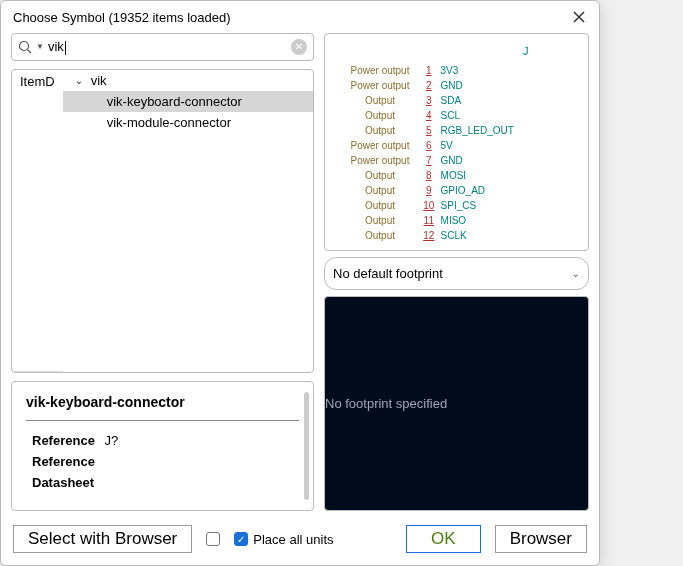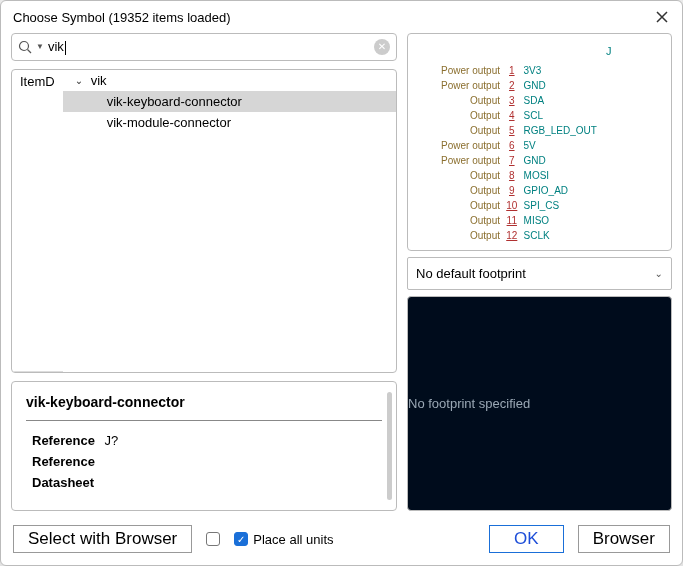--- a/index.html
+++ b/index.html
@@ -1,17 +1,17 @@
 <!DOCTYPE html>
 <html><head>
 <meta charset="utf-8">
 <style>
 * { box-sizing: border-box; margin: 0; padding: 0; font-family: -apple-system, "Segoe UI", Arial, sans-serif; }
 body { background: #f0f0f0; width: 683px; height: 566px; overflow: hidden; }
-.dialog { width: 683px; height: 566px; background: #fff; border: 1px solid #bbb; border-radius: 6px; display: flex; flex-direction: column; box-shadow: 0 4px 16px rgba(0,0,0,0.15); }
+.dialog { width: 600px; height: 566px; background: #fff; border: 1px solid #bbb; border-radius: 6px; display: flex; flex-direction: column; box-shadow: 0 4px 16px rgba(0,0,0,0.15); }
 .titlebar { display: flex; align-items: center; justify-content: space-between; padding: 8px 12px; font-size: 13px; }
 .close-btn { width: 16px; height: 16px; display: flex; align-items: center; justify-content: center; cursor: pointer; font-size: 14px; color: #333; }
 .content { flex: 1; display: flex; gap: 10px; padding: 0 10px 6px 10px; min-height: 0; }
 .left-col { flex: 1; display: flex; flex-direction: column; gap: 8px; min-width: 0; }
 .right-col { width: 265px; display: flex; flex-direction: column; gap: 6px; }
 .search-wrap { position: relative; border: 1px solid #bbb; border-radius: 4px; display: flex; align-items: center; padding: 3px 6px; }
 .search-ico { width: 14px; height: 14px; margin-right: 4px; }
 .search-chev { font-size: 8px; color: #555; margin-right: 4px; }
 .search-input { flex: 1; border: none; outline: none; font-size: 13px; padding: 2px 0; }
 .clear-ico { width: 16px; height: 16px; border-radius: 50%; background: #ccc; display: flex; align-items: center; justify-content: center; color: #fff; font-size: 10px; cursor: pointer; }
@@ -27,29 +27,29 @@
 .infobox { border: 1px solid #bbb; border-radius: 4px; padding: 12px 14px; height: 130px; overflow: hidden; position: relative; }
 .info-title { font-weight: 600; font-size: 14px; margin-bottom: 10px; }
 .info-hr { border: none; border-top: 1px solid #888; margin: 6px 0 12px 0; }
 .info-field { font-size: 13px; font-weight: 600; margin: 6px 6px; }
 .info-val { font-weight: 400; margin-left: 6px; }
 .info-scroll { position: absolute; right: 4px; top: 10px; bottom: 10px; width: 5px; background: #ccc; border-radius: 3px; }
 .preview { border: 1px solid #bbb; border-radius: 4px; height: 218px; background: #fff; position: relative; overflow: hidden; font-family: "Consolas", monospace; }
 .sym { position: absolute; left: 18px; top: 10px; font-size: 10px; line-height: 15px; }
 .sym-ref { color: #008080; font-size: 11px; margin-left: 180px; margin-bottom: 4px; }
 .sym-row { white-space: nowrap; }
-.sym-type { color: #8b6f2f; display: inline-block; width: 74px; text-align: right; }
+.sym-type { color: #8b6f2f; display: inline-block; width: 74px; text-align: center; }
 .sym-num { color: #b03030; display: inline-block; width: 18px; text-align: center; text-decoration: underline; }
 .sym-name { color: #008080; }
-.footprint-select { border: 1px solid #bbb; border-radius: 2px; padding: 8px 8px; font-size: 13px; display: flex; justify-content: space-between; align-items: center; cursor: pointer; background: #fff; }
+.footprint-select { border: 1px solid #bbb; border-radius: 12px; padding: 8px 8px; font-size: 13px; display: flex; justify-content: space-between; align-items: center; cursor: pointer; background: #fff; }
 .fp-chev { font-size: 10px; color: #555; }
 .footprint-preview { border: 1px solid #bbb; border-radius: 4px; flex: 1; background: #000c1c; color: #9aa8b5; display: flex; align-items: center; justify-content: flex-start; font-size: 13px; min-height: 200px; }
 .footer { display: flex; align-items: center; gap: 14px; padding: 8px 12px 12px 12px; font-size: 13px; }
 .btn { border: 1px solid #999; border-radius: 0; padding: 3px 14px; background: #fff; cursor: pointer; font-size: 17px; }
-.btn.primary { border-color: #1a6fd8; color: #1d4ed8; padding: 3px 24px; }
+.btn.primary { border-color: #1a6fd8; color: #4d7c0f; padding: 3px 24px; }
 .check-wrap { display: flex; align-items: center; gap: 5px; cursor: pointer; }
 .checkbox { width: 14px; height: 14px; border: 1px solid #777; border-radius: 3px; display: inline-flex; align-items: center; justify-content: center; }
 .checkbox.checked { background: #1a6fd8; border-color: #1a6fd8; color: #fff; font-size: 10px; }
 .spacer { flex: 1; }
 .caret { position: relative; }
 .caret::after { content: ""; display: inline-block; width: 1px; height: 14px; background: #000; margin-left: 1px; vertical-align: middle; animation: blink 1s step-end infinite; }
 @keyframes blink { 50% { opacity: 0; } }
 </style>
 </head>
 <body>

